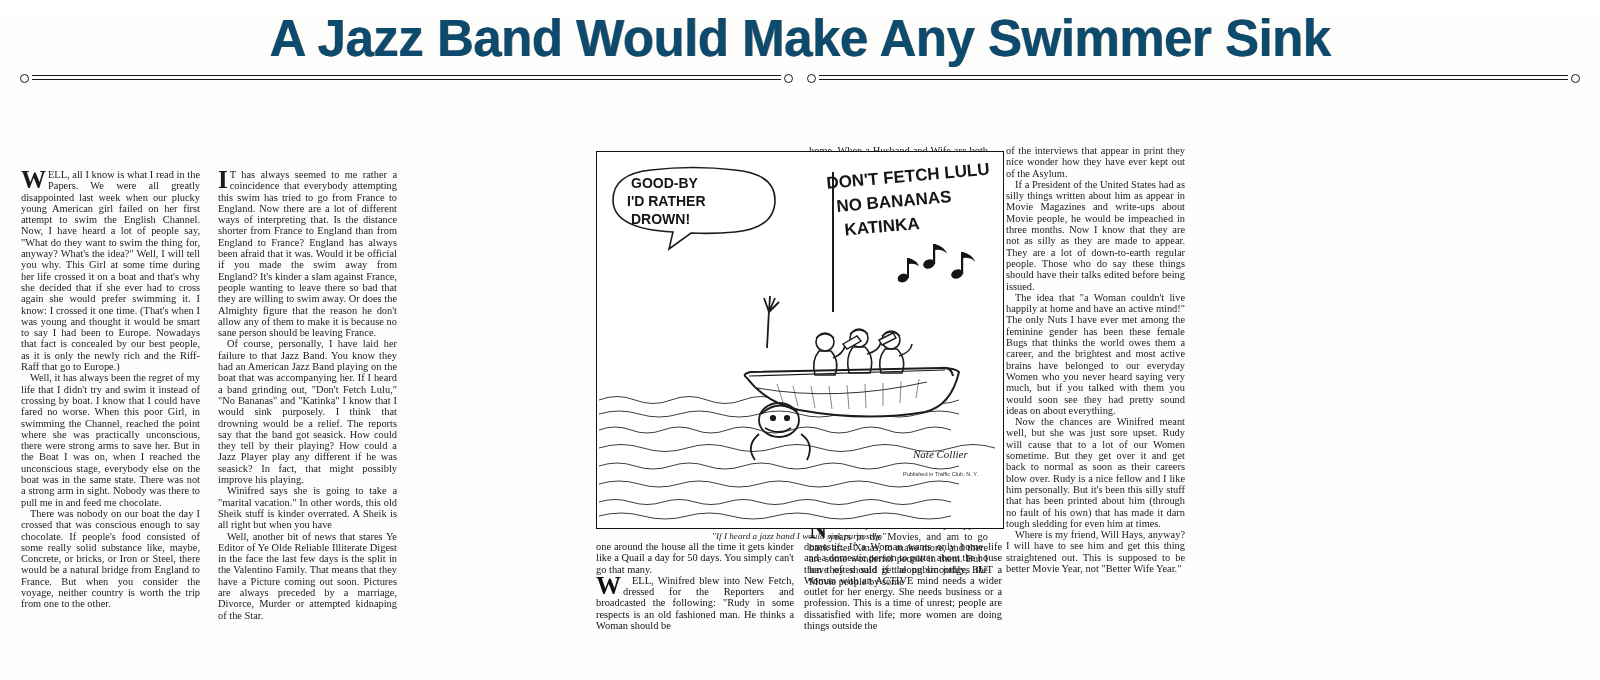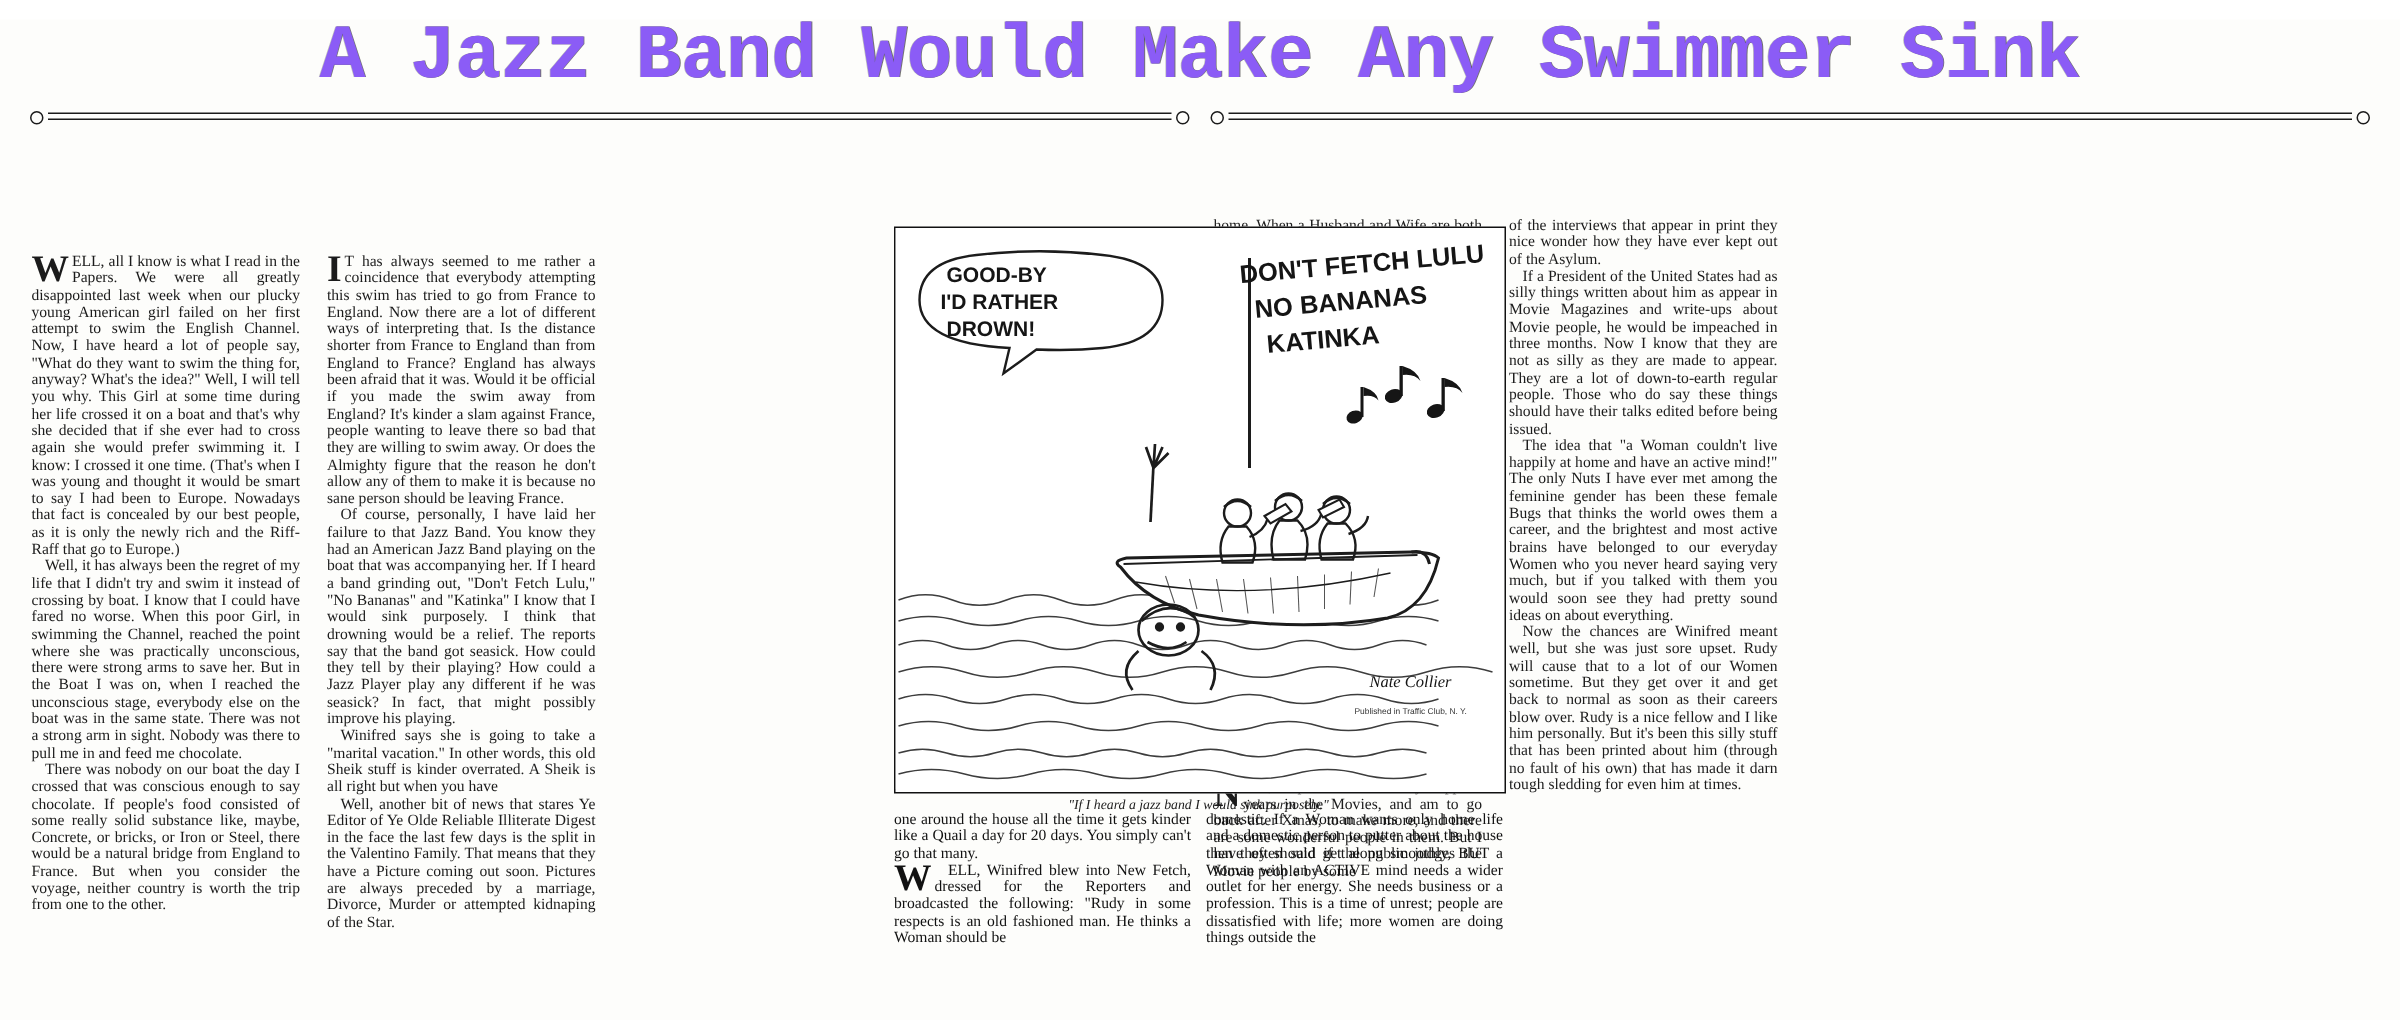--- a/index.html
+++ b/index.html
@@ -19,27 +19,27 @@
     width: 1600px;
     height: 680px;
     background: #fdfdfb;
     padding: 0;
     box-sizing: border-box;
   }
 
   
   .headline {
     text-align: center;
-    font-family: Liberation Mono, monospace;
+    font-family: Liberation Sans, sans-serif;
     font-weight: bold;
     font-size: 51px;
     letter-spacing: -0.5px;
     line-height: 1.02;
     margin: 13px 14px 0 14px;
-    color: #8b5cf6;
+    color: #0c4a6e;
     text-shadow: 0.6px 0 0 rgba(0,0,0,0.55), -0.5px 0 0 rgba(0,0,0,0.25);
     white-space: nowrap;
   }
   .byline-row {
     display: flex;
     align-items: center;
     justify-content: center;
     margin: 9px 18px 0 18px;
     gap: 10px;
   }
@@ -226,20 +226,21 @@
         <span class="dc">N</span>
         <p class="first">OW, I spent several of my happiest years in the Movies, and am to go back after Xmas, to make more, and there are some wonderful people in them.  But I have often said if the public judges the Movie people by some</p>
       </div>
     </div>
 
     <div class="col w">
       <p class="noind">of the interviews that appear in print they nice wonder how they have ever kept out of the Asylum.</p>
       <p>If a President of the United States had as silly things written about him as appear in Movie Magazines and write-ups about Movie people, he would be impeached in three months.  Now I know that they are not as silly as they are made to appear.  They are a lot of down-to-earth regular people.  Those who do say these things should have their talks edited before being issued.</p>
       <p>The idea that "a Woman couldn't live happily at home and have an active mind!"  The only Nuts I have ever met among the feminine gender has been these female Bugs that thinks the world owes them a career, and the brightest and most active brains have belonged to our everyday Women who you never heard saying very much, but if you talked with them you would soon see they had pretty sound ideas on about everything.</p>
       <p>Now the chances are Winifred meant well, but she was just sore upset.  Rudy will cause that to a lot of our Women sometime.  But they get over it and get back to normal as soon as their careers blow over.  Rudy is a nice fellow and I like him personally.  But it's been this silly stuff that has been printed about him (through no fault of his own) that has made it darn tough sledding for even him at times.</p>
+      <p>Where is my friend, Will Hays, anyway?  I will have to see him and get this thing straightened out.  This is supposed to be better Movie Year, not "Better Wife Year."</p>
       <div class="copyright">(Copyright, 1925, the McNaught Syndicate, Inc.)</div>
     </div>
 
   </div>
 
   <div class="cartoon-box">
     <svg class="cart-svg" width="404" height="374" viewBox="0 0 404 374">
       <rect x="0" y="0" width="404" height="374" fill="#ffffff"></rect>
 
       <g stroke="#1c1c1c" stroke-width="1" fill="none" opacity="0.85">
@@ -342,21 +343,21 @@
         <text x="316" y="306" font-family="&quot;Liberation Serif&quot;, serif" font-size="11" font-style="italic" fill="#151515">Nate Collier</text>
         <text x="306" y="324" font-family="&quot;Liberation Sans&quot;, sans-serif" font-size="5.6" fill="#333">Published in Traffic Club, N. Y.</text>
       </g>
     </svg>
   </div>
 
   <div class="cartoon-caption">"If I heard a jazz band I would sink purposely."</div>
 
   <div class="center-lower">
     <div class="cl">
-      <p class="noind">one around the house all the time it gets kinder like a Quail a day for 20 days.  You simply can't go that many.</p>
+      <p class="noind">one around the house all the time it gets kinder like a Quail a day for 50 days.  You simply can't go that many.</p>
       <div class="dropcap-wrap">
         <span class="dc">W</span>
         <p class="first">ELL, Winifred blew into New Fetch, dressed for the Reporters and broadcasted the following:  "Rudy in some respects is an old fashioned man.  He thinks a Woman should be</p>
       </div>
     </div>
     <div class="cl">
       <p class="noind">domestic.  If a Woman wants only home life and a domestic person to putter about the house then they should get along smoothly, BUT a Woman with an ACTIVE mind needs a wider outlet for her energy.  She needs business or a profession.  This is a time of unrest; people are dissatisfied with life; more women are doing things outside the</p>
     </div>
   </div>
 

